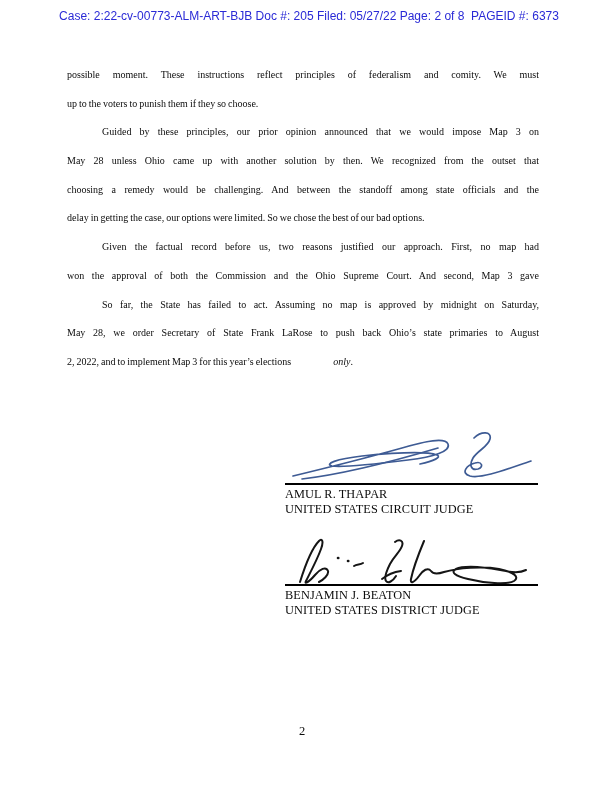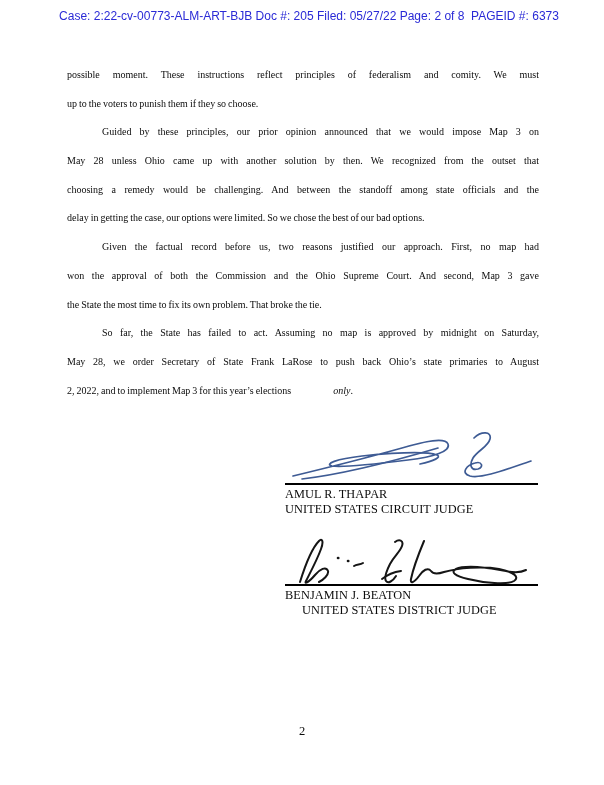--- a/index.html
+++ b/index.html
@@ -83,21 +83,20 @@
     <div class="ln j">possible moment.  These instructions reflect principles of federalism and comity.  We must</div>
     <div class="ln last">up to the voters to punish them if they so choose.</div>
 
     <div class="ln j ind">Guided by these principles, our prior opinion announced that we would impose Map 3 on</div>
     <div class="ln j">May 28 unless Ohio came up with another solution by then.  We recognized from the outset that</div>
     <div class="ln j">choosing a remedy would be challenging.  And between the standoff among state officials and the</div>
     <div class="ln last">delay in getting the case, our options were limited.  So we chose the best of our bad options.</div>
 
     <div class="ln j ind">Given the factual record before us, two reasons justified our approach.  First, no map had</div>
     <div class="ln j">won the approval of both the Commission and the Ohio Supreme Court.  And second, Map 3 gave</div>
-    <div class="ln last">the State the most time to fix its own problem.  That broke the tie.</div>
 
     <div class="ln j ind">So far, the State has failed to act.  Assuming no map is approved by midnight on Saturday,</div>
     <div class="ln j">May 28, we order Secretary of State Frank LaRose to push back Ohio’s state primaries to August</div>
     <div class="ln last"><span>2, 2022, and to implement Map 3 for this year’s elections </span><em>only</em><span>.</span></div>
   </div>
 
   <svg class="sig-svg" style="left:288px; top:428px;" width="248" height="54" viewBox="0 0 248 54">
     <g fill="none" stroke-linecap="round" stroke-linejoin="round" stroke-width="1.7" stroke="#3e5b94">
       <path d="M5,48 C34,41 78,30 114,20 C138,13 157,9 160,16 C163,23 146,29 120,32 C88,36 54,40 44,38 C36,36 48,31 74,28 C104,25 138,23 149,27 C154,29 146,33 132,36"></path>
       <path d="M14,51 C48,47 96,36 150,20"></path>
@@ -114,17 +113,17 @@
       <path d="M46,20 l0.3,0" stroke-width="2.6"></path>
       <path d="M56,23 l0.3,0" stroke-width="2.6"></path>
       <path d="M62,28 c3,-2 6,-1 9,-3"></path>
       <path d="M103,4 C107,1 112,2 110,8 C108,14 102,18 98,26 C94,34 92,40 94,43 C96,46 101,43 104,38"></path>
       <path d="M90,41 C95,37 102,34 109,33"></path>
       <path d="M132,3 C127,15 121,31 119,41 C118,46 122,45 127,38 C131,32 136,29 139,33 C141,36 146,36 152,34 C166,30 190,28 207,31 C222,34 228,39 222,43 C215,47 192,45 176,41 C163,38 158,34 164,31 C172,27 196,29 214,33 C223,35 230,34 234,32"></path>
     </g>
   </svg>
   <div class="sig-rule" style="top:584px;"></div>
   <div class="sig-text" style="top:588px;">BENJAMIN J. BEATON</div>
-  <div class="sig-text" style="top:603px;margin-left:17px;">UNITED STATES DISTRICT JUDGE</div>
+  <div class="sig-text" style="top:603px;">UNITED STATES DISTRICT JUDGE</div>
 
   <div class="page-number">2</div>
 
 </div>
 
 </body></html>

